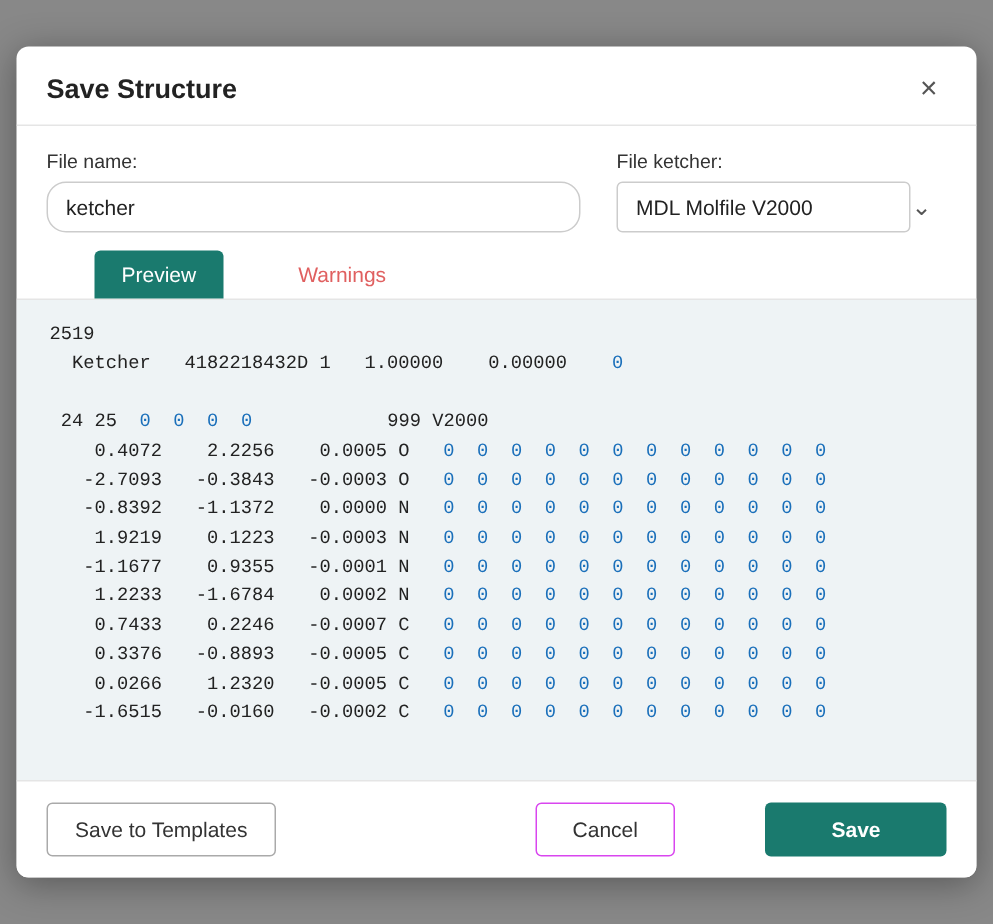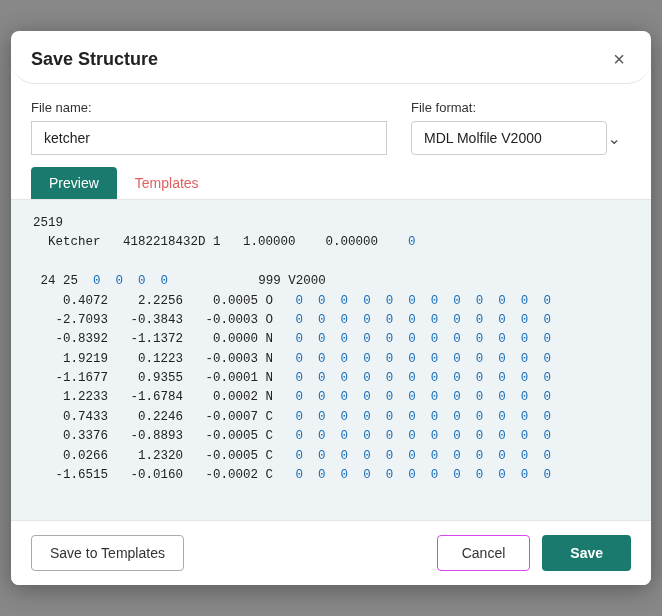--- a/index.html
+++ b/index.html
@@ -17,21 +17,20 @@
       width: 640px;
       box-shadow: 0 4px 24px rgba(0,0,0,0.35);
       overflow: hidden;
     }
     .dialog-header {
       display: flex;
       align-items: center;
       justify-content: space-between;
       padding: 16px 20px 12px 20px;
       border-bottom: 1px solid #e5e5e5;
-      border-radius: 24px;
     }
     .dialog-title {
       font-size: 18px;
       font-weight: 600;
       color: #222;
     }
     .close-btn {
       background: none;
       border: none;
       cursor: pointer;
@@ -52,21 +51,21 @@
       gap: 6px;
     }
     .form-group.file-name { flex: 1; }
     .form-group.file-format { flex: 0 0 220px; }
     .form-label {
       font-size: 13px;
       color: #333;
     }
     .text-input {
       border: 1px solid #ccc;
-      border-radius: 0;
+      border-radius: 13px;
       padding: 8px 12px;
       font-size: 14px;
       color: #222;
       outline: none;
       width: 100%;
     }
     .select-wrapper {
       position: relative;
     }
     .format-select {
@@ -97,20 +96,21 @@
       border-bottom: 1px solid #e5e5e5;
     }
     .tab-btn {
       padding: 8px 18px;
       border: none;
       background: none;
       cursor: pointer;
       font-size: 14px;
       border-radius: 4px 4px 0 0;
       font-weight: 500;
+      margin-left: 32px;
     }
     .tab-btn.active {
       background: #1a7a6e;
       color: #fff;
     }
     .tab-btn.warning {
       color: #e06060;
       background: none;
     }
     .preview-area {
@@ -156,24 +156,25 @@
       border-radius: 4px;
       padding: 9px 24px;
       font-size: 14px;
       cursor: pointer;
     }
     .btn-save {
       border: none;
       background: #1a7a6e;
       color: #fff;
       border-radius: 4px;
-      padding: 9px 28px;
+      padding: 9px 44px;
       font-size: 14px;
       font-weight: 600;
       cursor: pointer;
+      margin-left: 48px;
     }
     .preview-area::-webkit-scrollbar { width: 8px; }
     .preview-area::-webkit-scrollbar-track { background: #dce6ea; }
     .preview-area::-webkit-scrollbar-thumb { background: #9fbcc8; border-radius: 4px; }
   </style>
 </head>
 <body>
 
 <div class="dialog">
 
@@ -181,40 +182,40 @@
     <span class="dialog-title">Save Structure</span>
     <button class="close-btn">×</button>
   </div>
 
   <div class="form-row">
     <div class="form-group file-name">
       <label class="form-label">File name:</label>
       <input class="text-input" type="text" value="ketcher" style="">
     </div>
     <div class="form-group file-format">
-      <label class="form-label">File format:</label>
+      <label class="form-label">File ketcher:</label>
       <div class="select-wrapper">
         <select class="format-select">
           <option>MDL Molfile V2000</option>
           <option>MDL Molfile V3000</option>
           <option>SDF V2000</option>
           <option>SDF V3000</option>
           <option>RXN V2000</option>
           <option>RXN V3000</option>
           <option>SMILES</option>
           <option>InChI</option>
         </select>
         <span class="select-chevron">⌄</span>
       </div>
     </div>
   </div>
 
   <div class="tabs-row">
     <button class="tab-btn active">Preview</button>
-    <button class="tab-btn warning">Templates</button>
+    <button class="tab-btn warning">Warnings</button>
   </div>
 
   <div class="preview-area"><span>2519
   Ketcher   4182218432D 1   1.00000    0.00000    <span class="num">0</span>
 
  24 25  <span class="num">0</span>  <span class="num">0</span>  <span class="num">0</span>  <span class="num">0</span>            999 V2000
     0.4072    2.2256    0.0005 O   <span class="num">0</span>  <span class="num">0</span>  <span class="num">0</span>  <span class="num">0</span>  <span class="num">0</span>  <span class="num">0</span>  <span class="num">0</span>  <span class="num">0</span>  <span class="num">0</span>  <span class="num">0</span>  <span class="num">0</span>  <span class="num">0</span>
    -2.7093   -0.3843   -0.0003 O   <span class="num">0</span>  <span class="num">0</span>  <span class="num">0</span>  <span class="num">0</span>  <span class="num">0</span>  <span class="num">0</span>  <span class="num">0</span>  <span class="num">0</span>  <span class="num">0</span>  <span class="num">0</span>  <span class="num">0</span>  <span class="num">0</span>
    -0.8392   -1.1372    0.0000 N   <span class="num">0</span>  <span class="num">0</span>  <span class="num">0</span>  <span class="num">0</span>  <span class="num">0</span>  <span class="num">0</span>  <span class="num">0</span>  <span class="num">0</span>  <span class="num">0</span>  <span class="num">0</span>  <span class="num">0</span>  <span class="num">0</span>
     1.9219    0.1223   -0.0003 N   <span class="num">0</span>  <span class="num">0</span>  <span class="num">0</span>  <span class="num">0</span>  <span class="num">0</span>  <span class="num">0</span>  <span class="num">0</span>  <span class="num">0</span>  <span class="num">0</span>  <span class="num">0</span>  <span class="num">0</span>  <span class="num">0</span>

